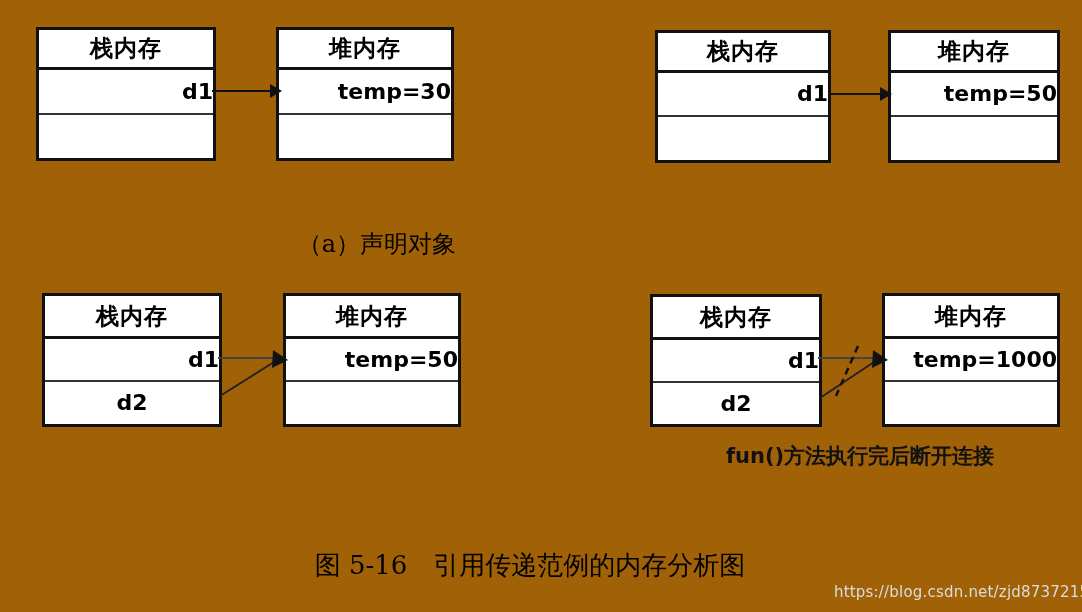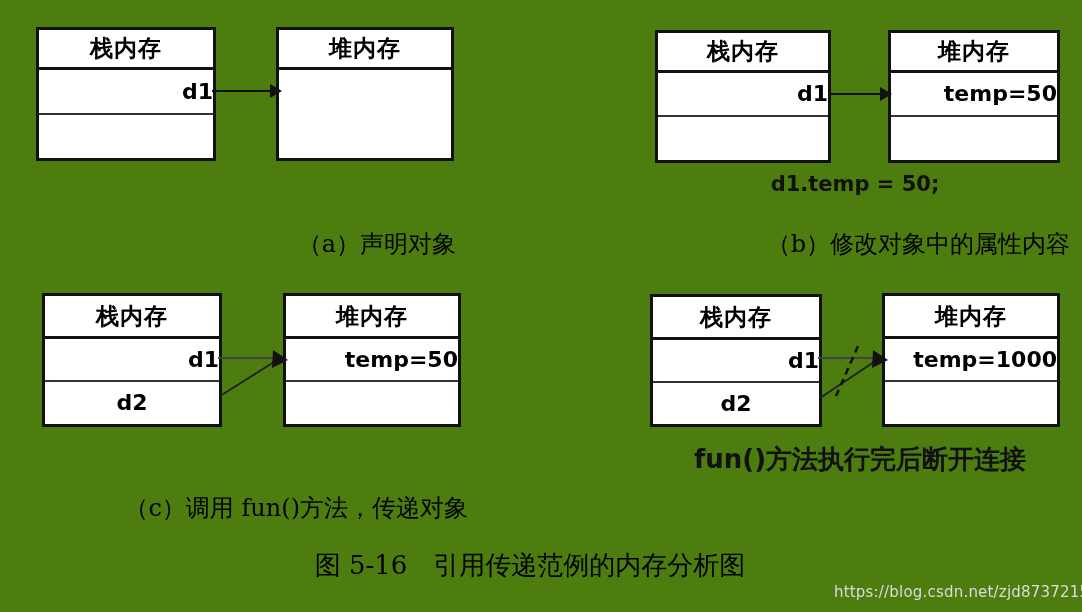--- a/index.html
+++ b/index.html
@@ -5,21 +5,21 @@
 <style>
   html, body {
     margin: 0;
     padding: 0;
     background: #ffffff;
   }
   #page {
     position: relative;
     width: 1082px;
     height: 612px;
-    background: #4d7c0f;
+    background: #a16207;
     overflow: hidden;
     font-family: "Liberation Sans", "DejaVu Sans", sans-serif;
     color: #000000;
   }
 
   
   .mem-box {
     position: absolute;
     box-sizing: border-box;
     border: 3px solid #111;
@@ -108,20 +108,23 @@
     </div>
     <div class="mem-row" style="height:43px;">
       <span class="row-label mono-ish" style="font-size:22px;"></span>
     </div>
   </div>
 
   <div class="mem-box" style="left:276px; top:27px; width:178px; height:134px;">
     <div class="mem-row header" style="height:40px;">
       <span class="row-label cjk" style="font-size:23px;">堆内存</span>
     </div>
+    <div class="mem-row divider" style="height:45px;">
+      <span class="row-label mono-ish" style="font-size:22px;">temp=30</span>
+    </div>
     <div class="mem-row" style="height:43px;">
       <span class="row-label mono-ish" style="font-size:22px;"></span>
     </div>
   </div>
 
   <div class="connector" style="left:212px; top:74px; width:72px; height:34px;">
     <svg width="72" height="34" viewBox="0 0 72 34">
       <line x1="0" y1="17" x2="58" y2="17" stroke="#111" stroke-width="2"></line>
       <polygon points="58,10 70,17 58,24" fill="#111"></polygon>
     </svg>
@@ -153,22 +156,20 @@
     </div>
   </div>
 
   <div class="connector" style="left:828px; top:77px; width:66px; height:34px;">
     <svg width="66" height="34" viewBox="0 0 66 34">
       <line x1="0" y1="17" x2="52" y2="17" stroke="#111" stroke-width="2"></line>
       <polygon points="52,10 64,17 52,24" fill="#111"></polygon>
     </svg>
   </div>
 
-  <div class="code-line" style="left:640px; top:172px; width:430px; font-size:21px;">d1.temp = 50;</div>
-  <div class="sub-caption" style="left:640px; top:228px; width:430px; font-size:24px;">（b）修改对象中的属性内容</div>
 
   <div class="mem-box" style="left:42px; top:293px; width:180px; height:134px;">
     <div class="mem-row header" style="height:43px;">
       <span class="row-label cjk" style="font-size:23px;">栈内存</span>
     </div>
     <div class="mem-row divider" style="height:43px;">
       <span class="row-label mono-ish" style="font-size:22px;">d1</span>
     </div>
     <div class="mem-row" style="height:42px;">
       <span class="row-label mono-ish" style="font-size:22px;">d2</span>
@@ -190,21 +191,20 @@
   <div class="connector" style="left:218px; top:332px; width:72px; height:66px;">
     <svg width="72" height="66" viewBox="0 0 72 66">
 
       <line x1="0" y1="26" x2="56" y2="26" stroke="#444" stroke-width="2"></line>
 
       <line x1="2" y1="64" x2="56" y2="30" stroke="#222" stroke-width="2"></line>
       <polygon points="55,18 70,28 54,36" fill="#111"></polygon>
     </svg>
   </div>
 
-  <div class="sub-caption" style="left:28px; top:492px; width:440px; font-size:24px;">（c）调用 fun()方法，传递对象</div>
 
   <div class="mem-box" style="left:650px; top:294px; width:172px; height:133px;">
     <div class="mem-row header" style="height:43px;">
       <span class="row-label cjk" style="font-size:23px;">栈内存</span>
     </div>
     <div class="mem-row divider" style="height:43px;">
       <span class="row-label mono-ish" style="font-size:22px;">d1</span>
     </div>
     <div class="mem-row" style="height:41px;">
       <span class="row-label mono-ish" style="font-size:22px;">d2</span>
@@ -230,19 +230,19 @@
 
       <line x1="2" y1="66" x2="56" y2="30" stroke="#222" stroke-width="2"></line>
       <polygon points="55,18 70,28 54,36" fill="#111"></polygon>
 
       <g>
         <line x1="40" y1="14" x2="18" y2="64" stroke="#111" stroke-width="2.5" stroke-dasharray="7,5"></line>
       </g>
     </svg>
   </div>
 
-  <div class="code-line" style="left:640px; top:442px; width:440px; font-size:26px;">fun()方法执行完后断开连接</div>
+  <div class="code-line" style="left:640px; top:442px; width:440px; font-size:21px;">fun()方法执行完后断开连接</div>
 
   <div class="fig-caption" style="left:0px; top:548px; width:1060px; font-size:26px;">图 5-16　引用传递范例的内存分析图</div>
 
   <div class="watermark" style="left:834px; top:583px;">https://blog.csdn.net/zjd873721519</div>
 
 </div>
 
 </body></html>

